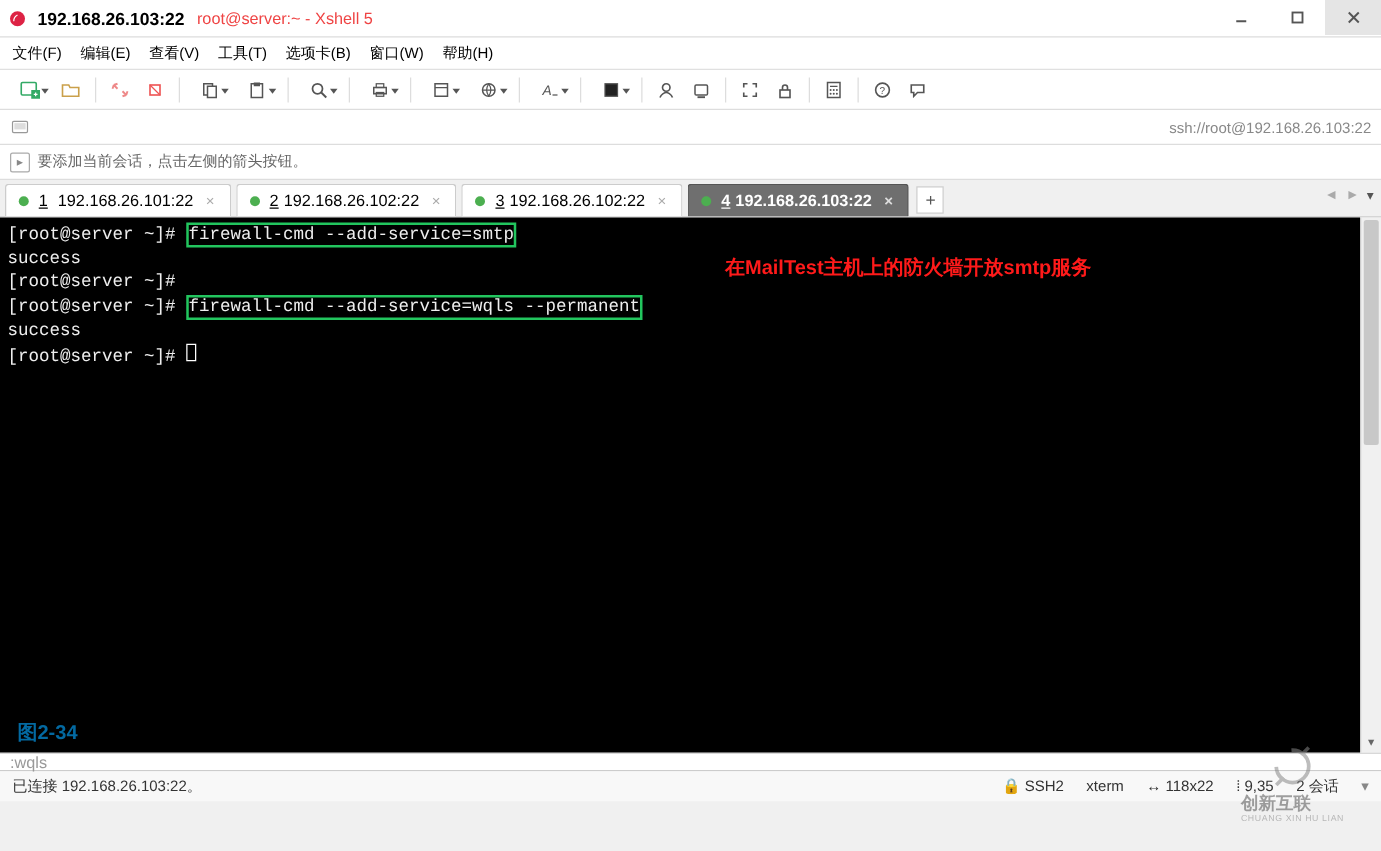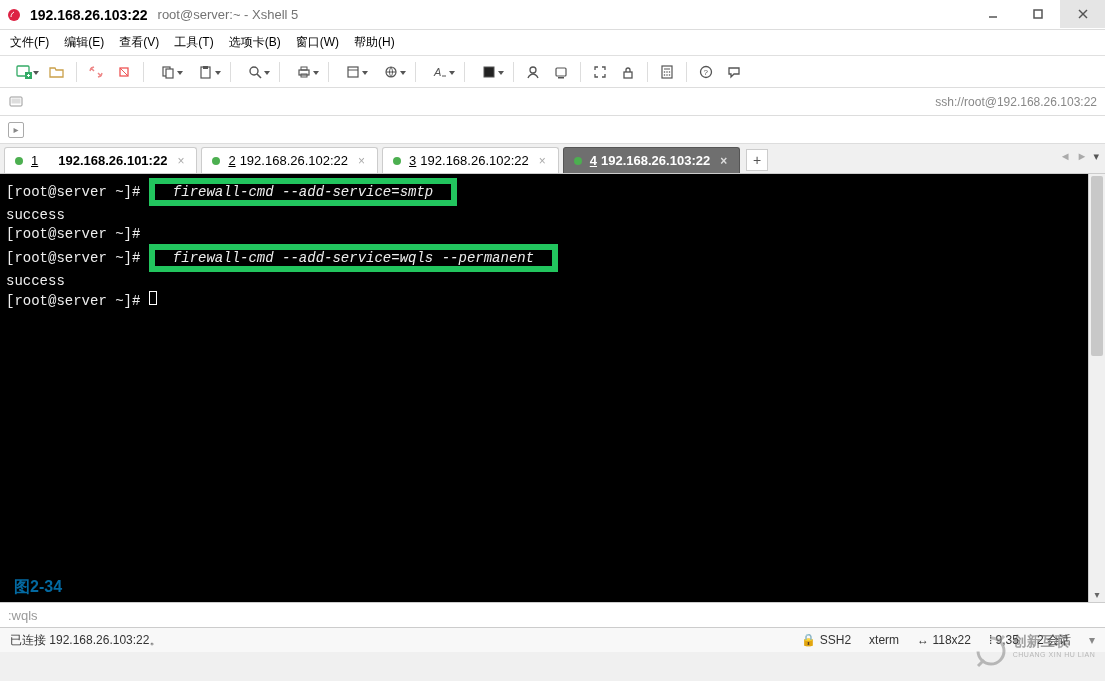--- a/index.html
+++ b/index.html
@@ -27,21 +27,21 @@
     width: 16px; height:16px;
     margin-right: 8px;
     display: flex; align-items: center; justify-content:center;
   }
   .titlebar .title-text {
     font-weight: bold;
     font-size: 14px;
     margin-right: 10px;
   }
   .titlebar .subtitle-text {
-    color: #737373;
+    color: #ef4444;
     font-size: 13px;
   }
   .titlebar .window-controls {
     position: absolute;
     right: 0; top: 0;
     display: flex;
   }
   .window-controls .wbtn {
     width: 45px; height: 28px;
     display:flex;align-items:center;justify-content:center;
@@ -192,25 +192,24 @@
     background:#000;
     color:#eee;
     font-family: "Consolas","Courier New",monospace;
     font-size:14px;
     padding:4px 6px;
     position:relative;
     line-height:19px;
     white-space: pre;
   }
   .terminal .hlred {
-    border:6px solid #22c55e;
-    padding:0 18px;
+    border:2px solid #22c55e;
+    padding:0 0;
     display:inline-block;
     line-height:16px;
-    font-style:italic;
   }
   .terminal .cursor {
     display:inline-block;
     width:8px;height:14px;
     border:1px solid #fff;
   }
   .terminal .annotation {
     position:absolute;
     left:580px; top:31px;
     color:#ff1a1a;
@@ -239,21 +238,21 @@
   .scrollbar .arrow-up, .scrollbar .arrow-down {
     position:absolute;left:0;right:0;height:16px;
     display:flex;align-items:center;justify-content:center;
     color:#666;font-size:10px;
   }
   .scrollbar .arrow-up{top:0;}
   .scrollbar .arrow-down{bottom:0;}
 
   
   .cmdrow {
-    height:26px;
+    height:15px;
     background:#fff;
     border-top:1px solid #ccc;
     border-bottom:1px solid #ccc;
     display:flex;align-items:center;
     padding:0 8px;
     color:#999;
     font-size:13px;
   }
 
   
@@ -267,25 +266,26 @@
     justify-content:space-between;
     color:#333;
   }
   .statusbar .right {
     display:flex;gap:18px;align-items:center;
   }
 
   
   .watermark {
     position:absolute;
-    right:6px; bottom:8px;
+    right:6px; bottom:34px;
     width:130px;height:40px;
     opacity:.55;
-    display:flex;justify-content:center;
+    display:flex;align-items:center;justify-content:center;
     gap:4px;
+    flex-direction:column;
   }
   .watermark .wm-icon {
     width:36px;height:36px;
     display:flex;align-items:center;justify-content:center;
   }
   .watermark .wm-text { font-size:14px;font-weight:bold;color:#555;}
   .watermark .wm-sub  { font-size:7px;color:#888;letter-spacing:0.5px;}
 </style>
 </head>
 <body>
@@ -477,27 +477,28 @@
     <svg width="14" height="14">
         <rect x="1" y="2" width="12" height="9" rx="1" fill="none" stroke="#999"></rect>
         <rect x="2.5" y="3.5" width="9" height="5" fill="#ddd"></rect>
       </svg>
   </span>
   <span>ssh://root@192.168.26.103:22</span>
 </div>
 
 <div class="tipbar">
   <span class="tip-icon">▸</span>
+  <span>要添加当前会话，点击左侧的箭头按钮。</span>
 </div>
 
 <div class="tabrow">
   <div class="tab">
     <span class="dot"></span>
     <span class="tab-num">1</span>
-    <span style="margin-left:18px;font-weight:bold;">192.168.26.101:22</span>
+    <span style="margin-left:6px;">192.168.26.101:22</span>
     <span class="tab-close">×</span>
   </div>
   <div class="tab">
     <span class="dot"></span>
     <span class="tab-num">2</span>
     <span style="margin-left:2px;">192.168.26.102:22</span>
     <span class="tab-close">×</span>
   </div>
   <div class="tab">
     <span class="dot"></span>
@@ -519,20 +520,21 @@
   </div>
 </div>
 
 <div class="terminal-wrap">
   <div class="terminal"><span>[root@server ~]#</span> <span class="hlred">firewall-cmd --add-service=smtp</span>
 <span>success</span>
 <span>[root@server ~]#</span>
 <span>[root@server ~]#</span> <span class="hlred">firewall-cmd --add-service=wqls --permanent</span>
 <span>success</span>
 <span>[root@server ~]#</span> <span class="cursor"></span>
+<span class="annotation">在MailTest主机上的防火墙开放smtp服务</span>
 <span class="figlabel">图2-34</span></div>
   <div class="scrollbar">
     <div class="arrow-up">▴</div>
     <div class="thumb"></div>
     <div class="arrow-down">▾</div>
   </div>
 </div>
 
 <div class="cmdrow">
   <span>:wqls</span>

